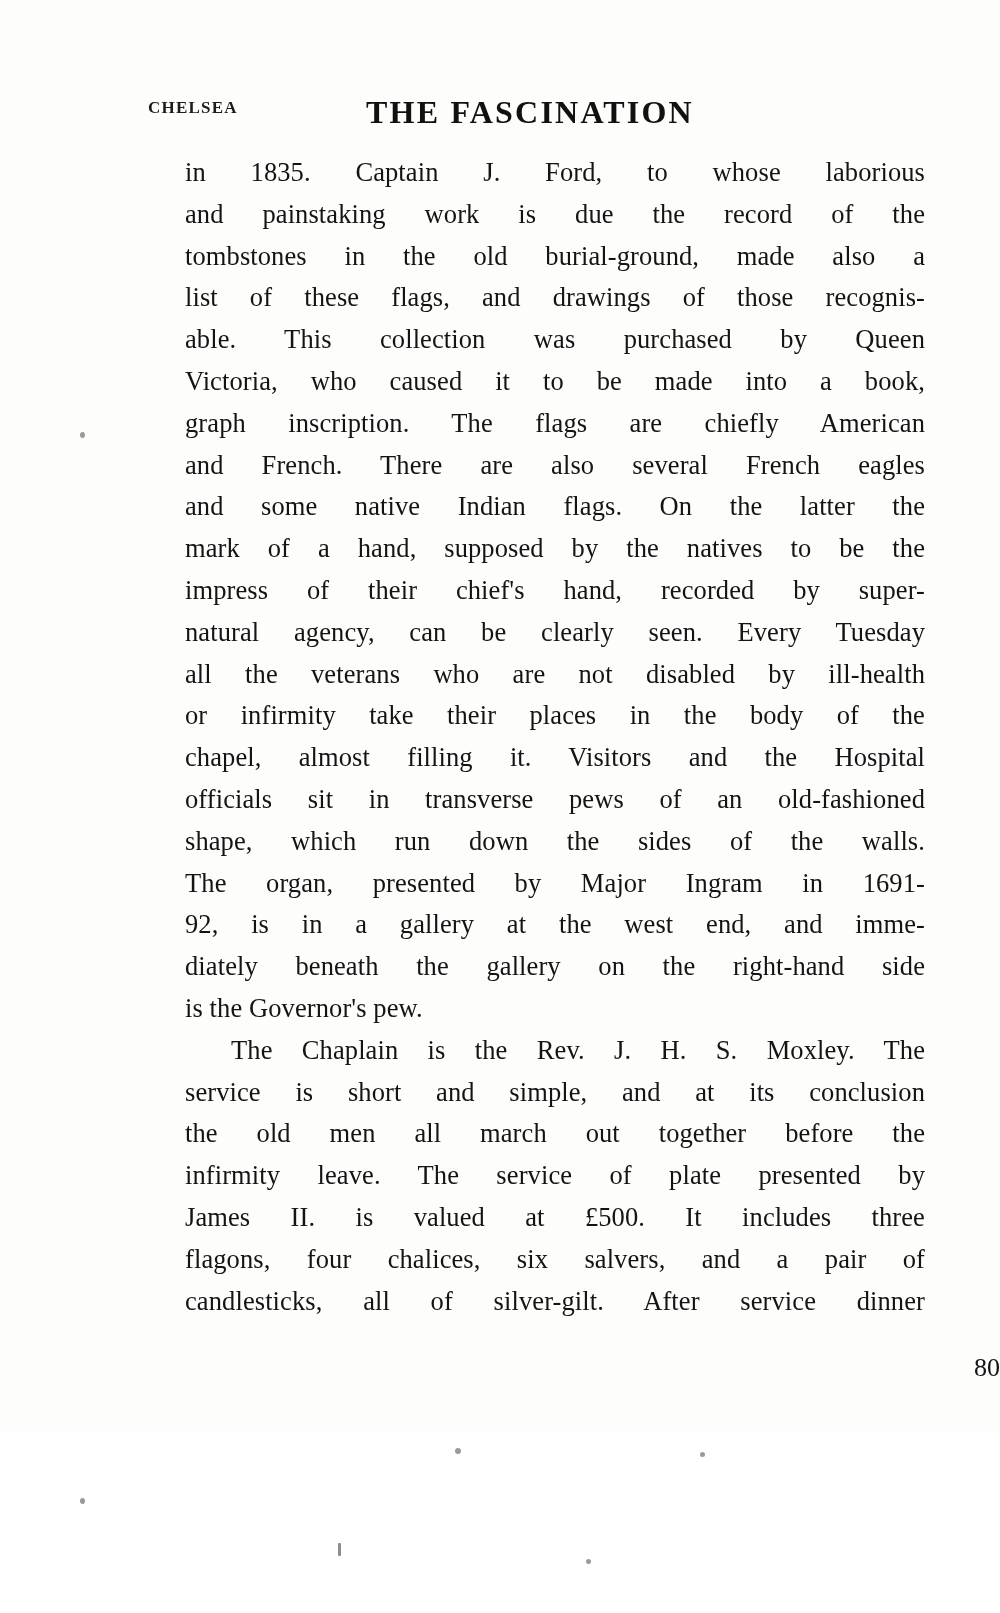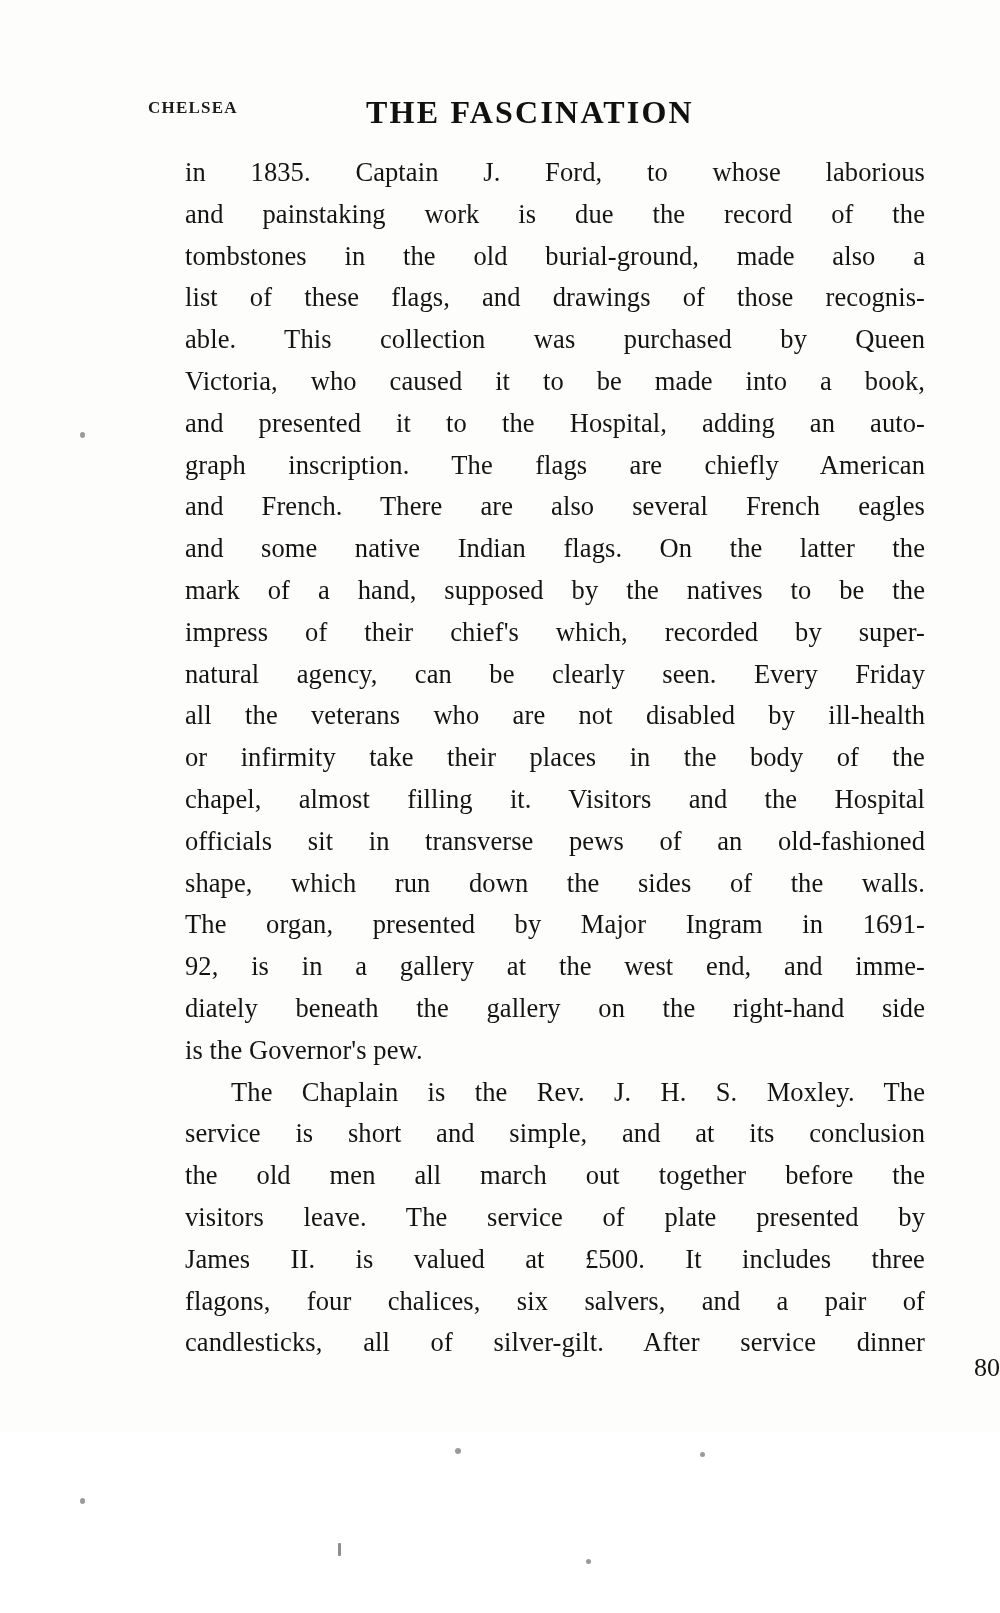--- a/index.html
+++ b/index.html
@@ -112,43 +112,42 @@
 
   <div class="body-text">
 
     <div>
       <div class="line justify">in 1835.   Captain J. Ford, to whose laborious</div>
       <div class="line justify">and painstaking work is due the record of the</div>
       <div class="line justify">tombstones in the old burial-ground, made also a</div>
       <div class="line justify">list of these flags, and drawings of those recognis-</div>
       <div class="line justify">able.   This collection was purchased by Queen</div>
       <div class="line justify">Victoria, who caused it to be made into a book,</div>
-      <div class="line justify">and presented it to the Hospital, adding an auto-</div>
       <div class="line justify">graph inscription.   The flags are chiefly American</div>
       <div class="line justify">and French.   There are also several French eagles</div>
       <div class="line justify">and some native Indian flags.   On the latter the</div>
       <div class="line justify">mark of a hand, supposed by the natives to be the</div>
-      <div class="line justify">impress of their chief's which, recorded by super-</div>
-      <div class="line justify">natural agency, can be clearly seen.   Every Friday</div>
+      <div class="line justify">impress of their chief's hand, recorded by super-</div>
+      <div class="line justify">natural agency, can be clearly seen.   Every Tuesday</div>
       <div class="line justify">all the veterans who are not disabled by ill-health</div>
       <div class="line justify">or infirmity take their places in the body of the</div>
       <div class="line justify">chapel, almost filling it.   Visitors and the Hospital</div>
       <div class="line justify">officials sit in transverse pews of an old-fashioned</div>
       <div class="line justify">shape, which run down the sides of the walls.</div>
       <div class="line justify">The organ, presented by Major Ingram in 1691-</div>
       <div class="line justify">92, is in a gallery at the west end, and imme-</div>
       <div class="line justify">diately beneath the gallery on the right-hand side</div>
       <div class="line">is the Governor's pew.</div>
     </div>
 
     <div>
       <div class="line justify"><span class="indent"></span><span>The Chaplain is the Rev. J. H. S. Moxley.   The</span></div>
       <div class="line justify">service is short and simple, and at its conclusion</div>
       <div class="line justify">the old men all march out together before the</div>
-      <div class="line justify">visitors leave.   The service of plate presented by</div>
+      <div class="line justify">infirmity leave.   The service of plate presented by</div>
       <div class="line justify">James II. is valued at £500.   It includes three</div>
       <div class="line justify">flagons, four chalices, six salvers, and a pair of</div>
       <div class="line justify">candlesticks, all of silver-gilt.   After service dinner</div>
     </div>
 
   </div>
 
   <div class="folio">80</div>
 
   <div class="speck s1"></div>

